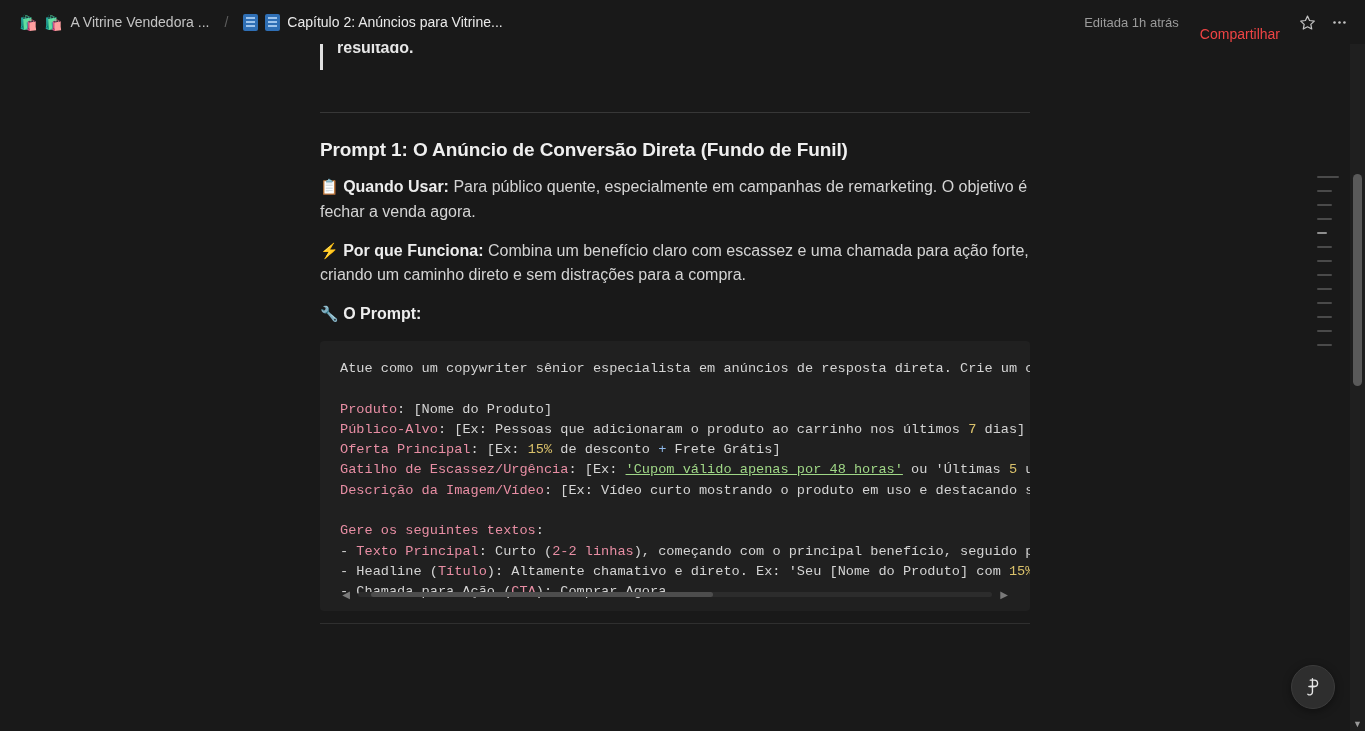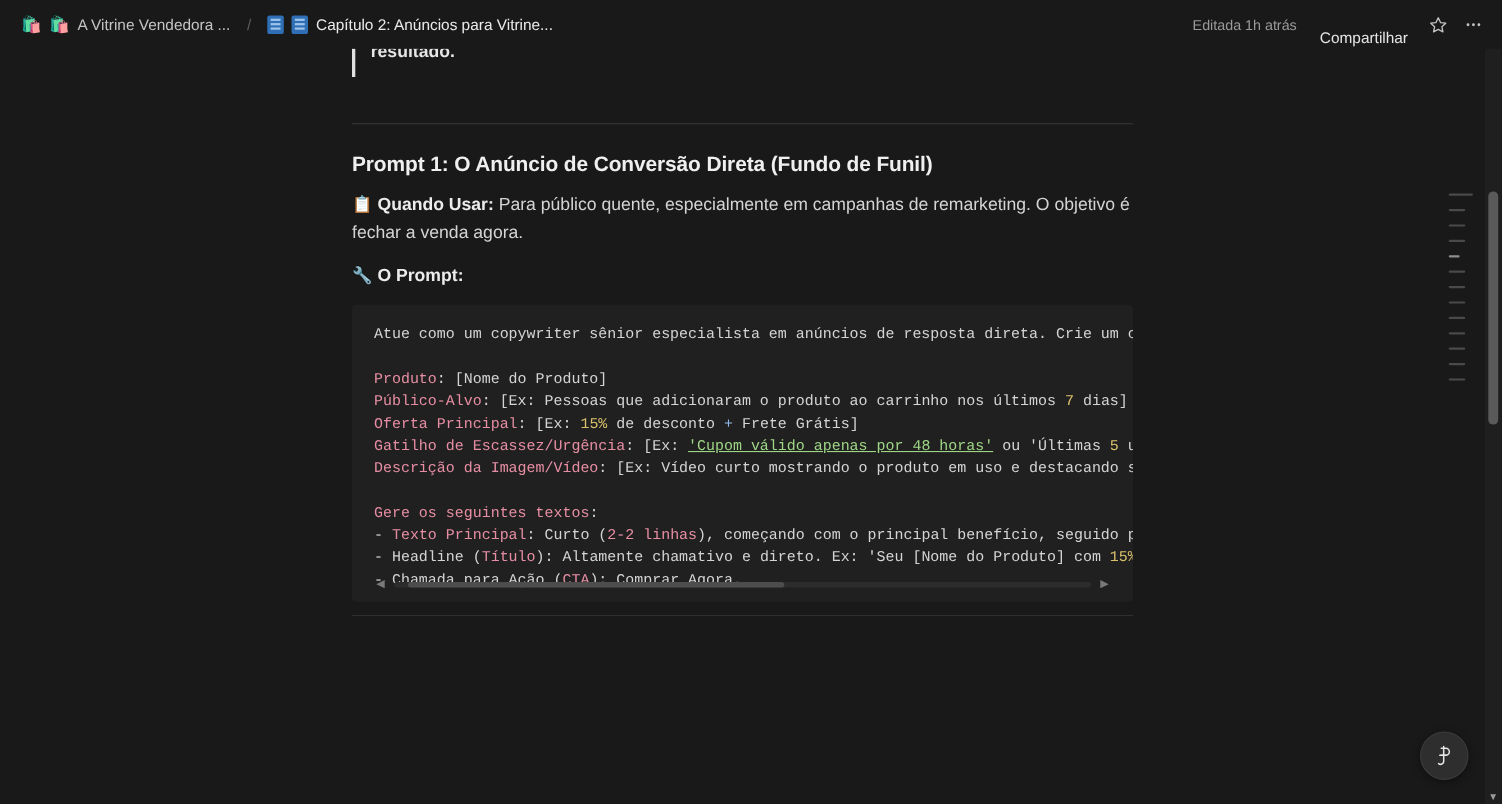--- a/index.html
+++ b/index.html
@@ -51,21 +51,21 @@
   #topbar-right {
     margin-left: auto;
     display: flex; align-items: center; gap: 4px;
   }
   .edited-text {
     color: #9b9b9b; font-size: 13px;
     padding: 4px 8px; border-radius: 4px;
     white-space: nowrap; cursor: pointer; text-align: right;
   }
   .share-btn {
-    color: #e5e5e5; font-size: 14px;
+    color: #ef4444; font-size: 14px;
     padding: 5px 9px; border-radius: 4px;
     white-space: nowrap; cursor: pointer; margin-top: 24px;
   }
   .icon-btn {
     width: 28px; height: 28px;
     display: flex; align-items: center; justify-content: center;
     border-radius: 4px; color: #c4c4c4; cursor: pointer;
   }
 
   
@@ -277,20 +277,24 @@
       <div class="divider"></div>
 
 
       <h2 class="prompt-title">Prompt 1: O Anúncio de Conversão Direta (Fundo de Funil)</h2>
 
       <p class="para">
         <span class="emoji">📋</span>
         <b>Quando Usar:</b><span> Para público quente, especialmente em campanhas de remarketing. O objetivo é fechar a venda agora.</span>
       </p>
 
+      <p class="para">
+        <span class="emoji">⚡</span>
+        <b>Por que Funciona:</b><span> Combina um benefício claro com escassez e uma chamada para ação forte, criando um caminho direto e sem distrações para a compra.</span>
+      </p>
 
       <p class="para tight">
         <span class="emoji">🔧</span>
         <b>O Prompt:</b>
       </p>
 
       <div class="code-wrap">
         <pre class="code" id="code-content">Atue como um copywriter sênior especialista em anúncios de resposta direta. Crie um conju
 
 <span class="tok-key">Produto</span>: [Nome do Produto]

